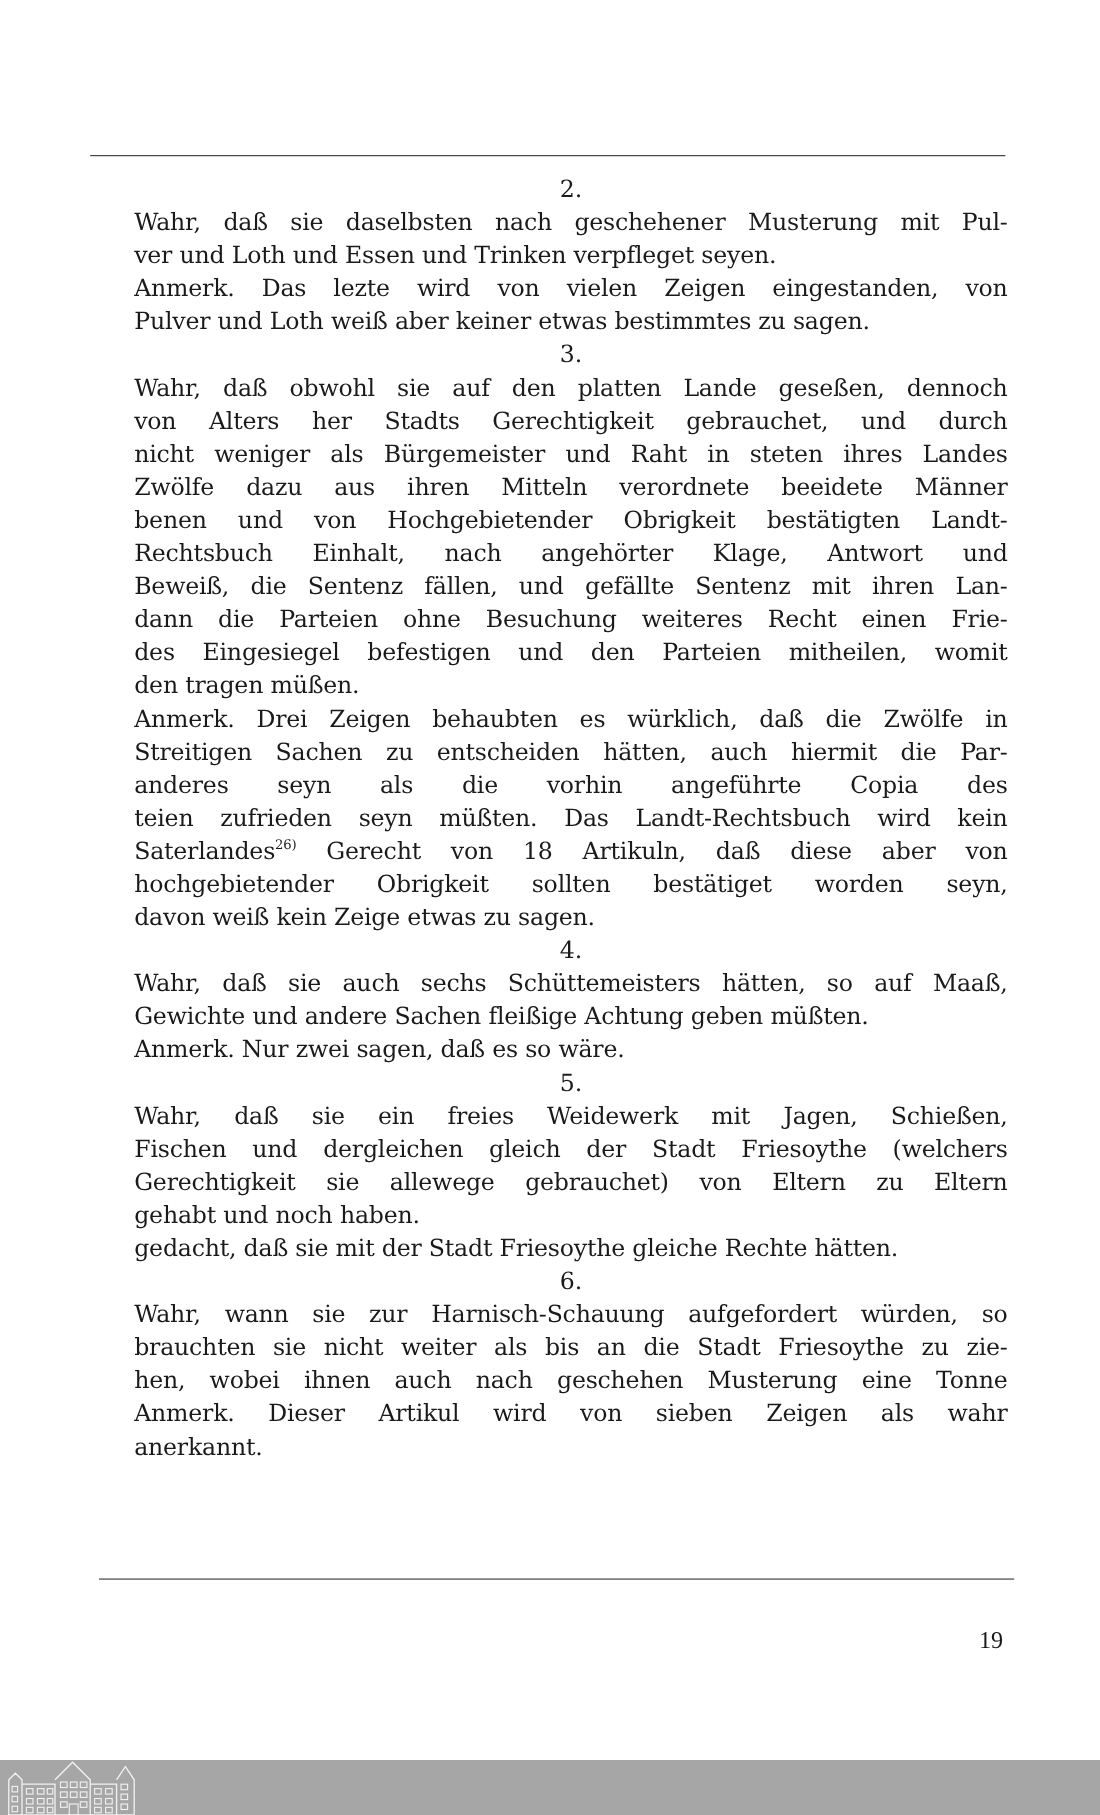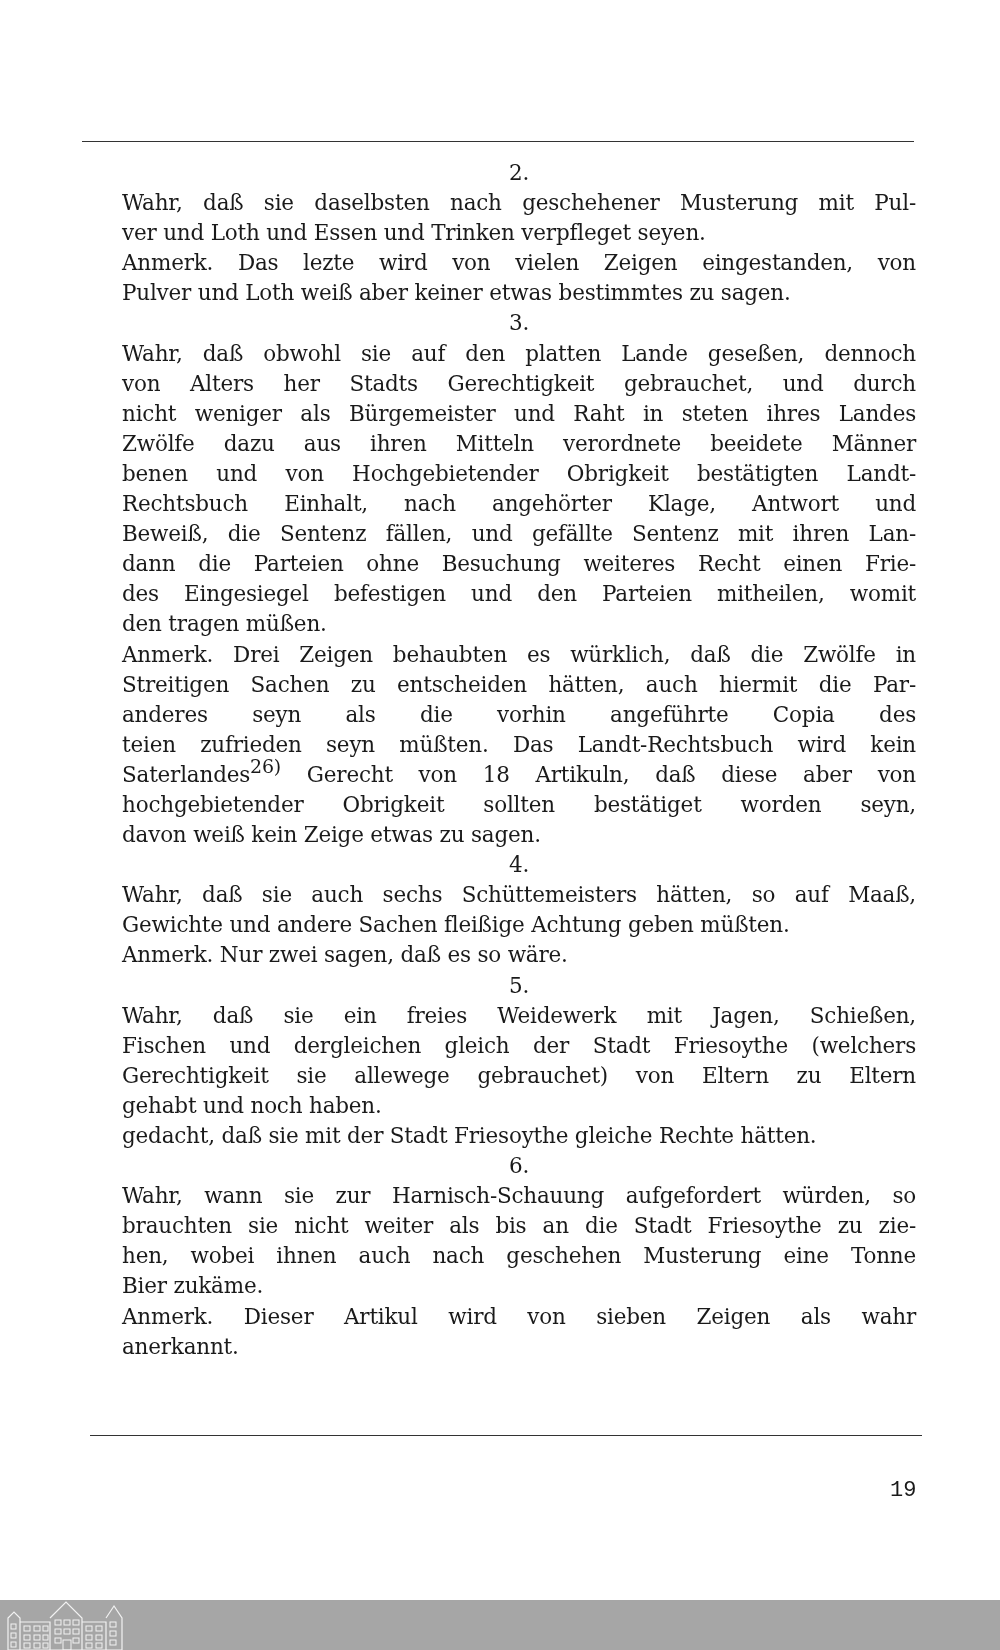--- a/index.html
+++ b/index.html
@@ -11,24 +11,24 @@
   .rule-top { left: 82px; top: 141px; width: 832px; }
   .rule-bottom { left: 90px; top: 1435px; width: 832px; }
   .text-block {
     position: absolute; left: 122px; top: 158px; width: 794px;
     font-size: 21.5px; line-height: 30.1px; letter-spacing: -0.2px;
   }
   .num { text-align: center; display: block; }
   .line { display: block; text-align: justify; text-align-last: justify; white-space: nowrap; }
   .line.last { text-align-last: left; }
   .it { }
-  sup { font-size: 19px; line-height: 0; vertical-align: 9px; }
+  sup { font-size: 12px; line-height: 0; vertical-align: 9px; }
   .page-number {
     position: absolute; left: 890px; top: 1478px; font-size: 22px;
-    font-family: Liberation Mono, monospace;
+    font-family: Liberation Serif, serif;
   }
   .footer {
     position: absolute; left: 0; top: 1600px; width: 1000px; height: 50px; background: #a6a6a6;
   }
   .footer-logo { position: absolute; left: 6px; top: 0; width: 118px; height: 50px; }
   .footer-text {
     position: absolute; left: 134px; top: 14px; color: #f4f4f4; font-size: 16px;
     font-family: "Liberation Serif", "DejaVu Serif", serif;
     margin-top: 37px;
   }
@@ -83,21 +83,20 @@
     <span class="line">Gerechtigkeit sie allewege gebrauchet) von Eltern zu Eltern</span>
     <span class="line last">gehabt und noch haben.</span>
     <span class="line last">gedacht, daß sie mit der Stadt Friesoythe gleiche Rechte hätten.</span>
   </div>
 
   <div>
     <span class="num">6.</span>
     <span class="line">Wahr, wann sie zur Harnisch-Schauung aufgefordert würden, so</span>
     <span class="line">brauchten sie nicht weiter als bis an die Stadt Friesoythe zu zie-</span>
     <span class="line">hen, wobei ihnen auch nach geschehen Musterung eine Tonne</span>
-    <span class="line last">Bier zukäme.</span>
     <span class="line"><span class="it">Anmerk.</span><span> Dieser Artikul wird von sieben Zeigen als wahr</span></span>
     <span class="line last">anerkannt.</span>
   </div>
 </div>
 
 <div class="rule rule-bottom"></div>
 
 <div class="page-number">19</div>
 
 <div class="footer">

